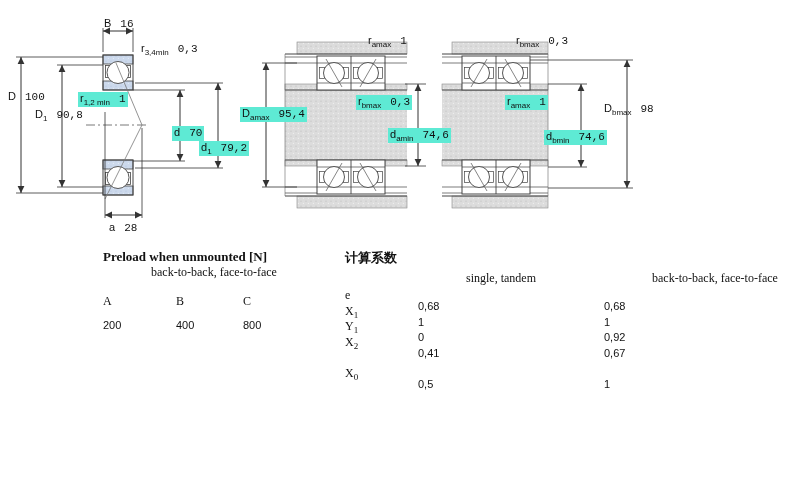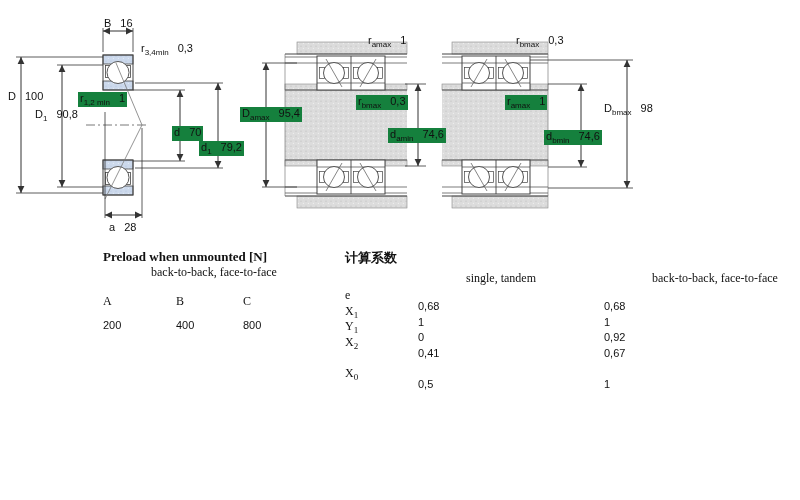--- a/index.html
+++ b/index.html
@@ -1,22 +1,22 @@
 <!DOCTYPE html>
 <html><head>
 <meta charset="utf-8">
 <style>
   html,body{margin:0;padding:0;background:#fff;}
   #page{position:relative;width:800px;height:500px;background:#fff;overflow:hidden;
         font-family:"Liberation Sans",sans-serif;color:#111;}
   #draw{position:absolute;left:0;top:0;}
   .dim{position:absolute;font:11px "Liberation Sans",sans-serif;color:#111;white-space:nowrap;line-height:12px;}
   .dim sub{font-size:8px;line-height:8px;margin-top:6px;}
-  .dim .v{margin-left:9px;}
-  .bg{background:#15803d;padding:0 2px;}
+  .dim .v{margin-left:9px;font-family:Liberation Mono, monospace;}
+  .bg{background:#5eead4;padding:0 2px;}
   .tbl-title{position:absolute;font:bold 13px "Liberation Serif",serif;white-space:nowrap;}
   .tbl-sub{position:absolute;font:12px "Liberation Serif",serif;white-space:nowrap;margin-left:48px;}
   .pl-col{position:absolute;font:12px "Liberation Serif",serif;}
   .pl-val{position:absolute;font:11px "Liberation Sans",sans-serif;margin-top:7px;}
   .frow{position:absolute;left:0;width:800px;height:16px;}
   .flabel{position:absolute;left:345px;font:12px "Liberation Serif",serif;}
   .flabel sub{font-size:9px;}
   .fval{position:absolute;font:11px "Liberation Sans",sans-serif;margin-top:12px;}
   .fv1{left:418px;}
   .fv2{left:604px;}

